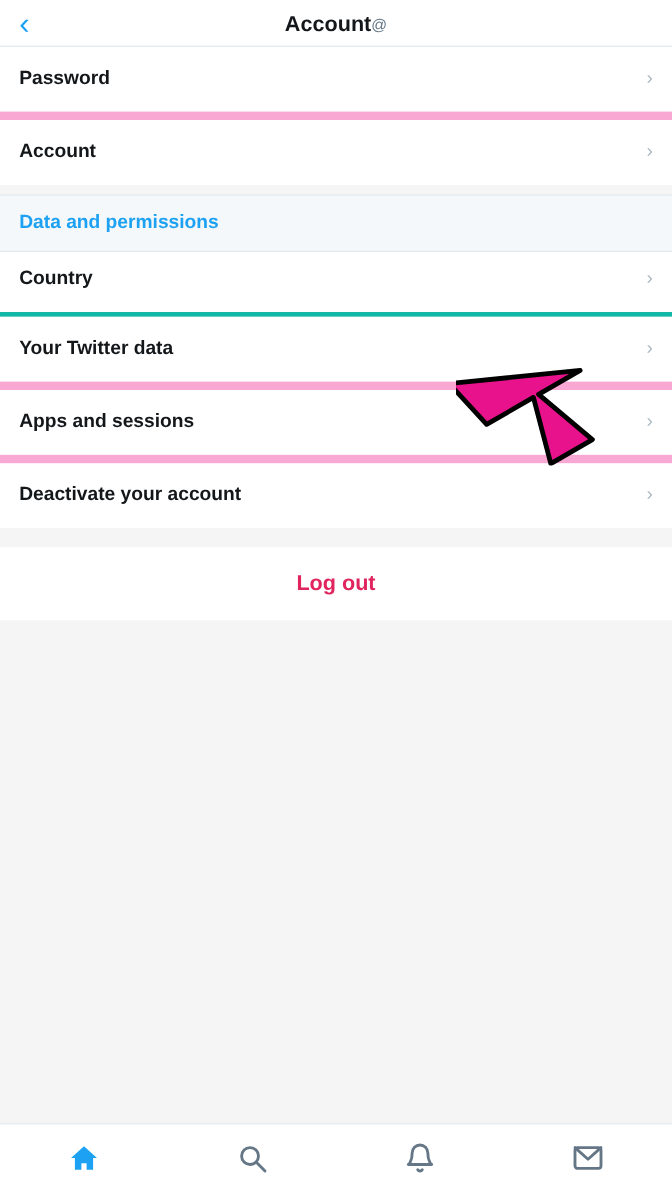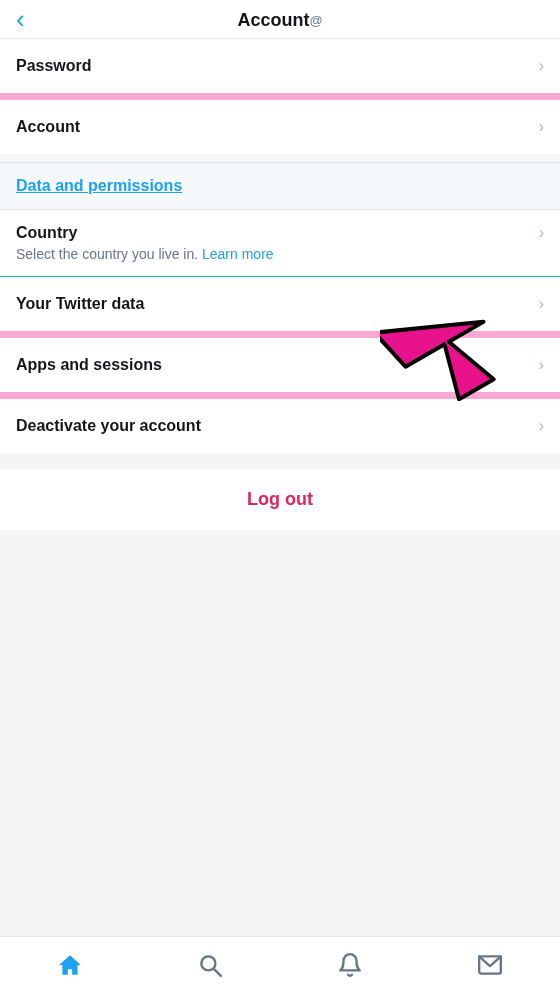--- a/index.html
+++ b/index.html
@@ -100,30 +100,29 @@
       background: #f5f8fa;
       padding: 14px 16px;
       border-top: 1px solid #e1e8ed;
       border-bottom: 1px solid #e1e8ed;
     }
 
     .section-header-label {
       font-size: 16px;
       font-weight: 700;
       color: #1da1f2;
-      text-decoration: underline;
     }
 
     
     .settings-row-with-sub {
       display: flex;
-      flex-direction: column;
+      flex-direction: row;
       align-items: flex-start;
       padding: 14px 16px;
-      border-bottom: 1px solid #14b8a6;
+      border-bottom: 4px solid #14b8a6;
       cursor: pointer;
       background: #fff;
       position: relative;
     }
 
     .settings-row-with-sub .row-inner {
       display: flex;
       align-items: center;
       justify-content: space-between;
       width: 100%;
@@ -222,24 +221,20 @@
     <span class="section-header-label">Data and permissions</span>
   </div>
 
   <div class="settings-section">
 
     <div class="settings-row-with-sub">
       <div class="row-inner">
         <span class="settings-row-label">Country</span>
         <span class="chevron">›</span>
       </div>
-      <span class="settings-subtext">
-        <span>Select the country you live in.</span>
-        <a>Learn more</a>
-      </span>
     </div>
 
     <div class="settings-row" style="position:relative;align-items:flex-end;">
       <span class="settings-row-label">Your Twitter data</span>
       <span class="chevron">›</span>
     </div>
 
     <div class="settings-row" style="position:relative;">
       <span class="settings-row-label">Apps and sessions</span>
 

